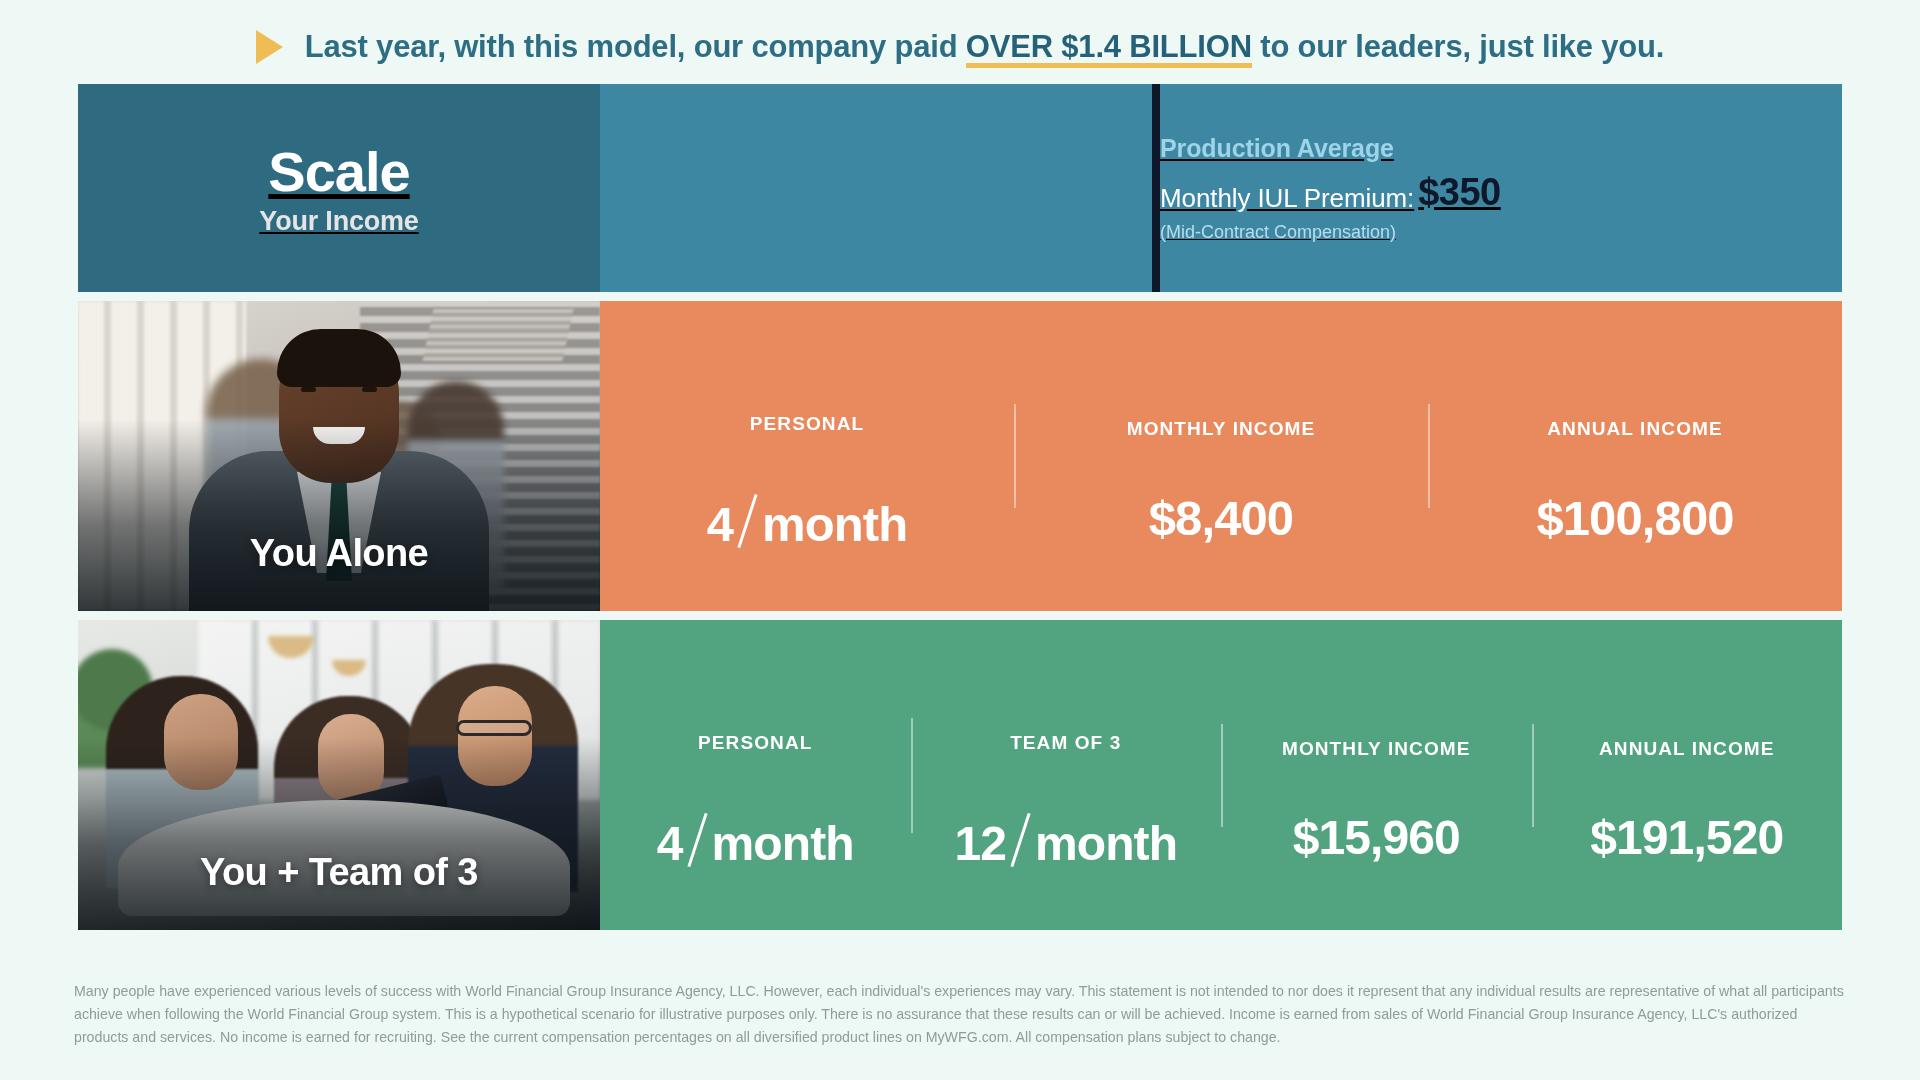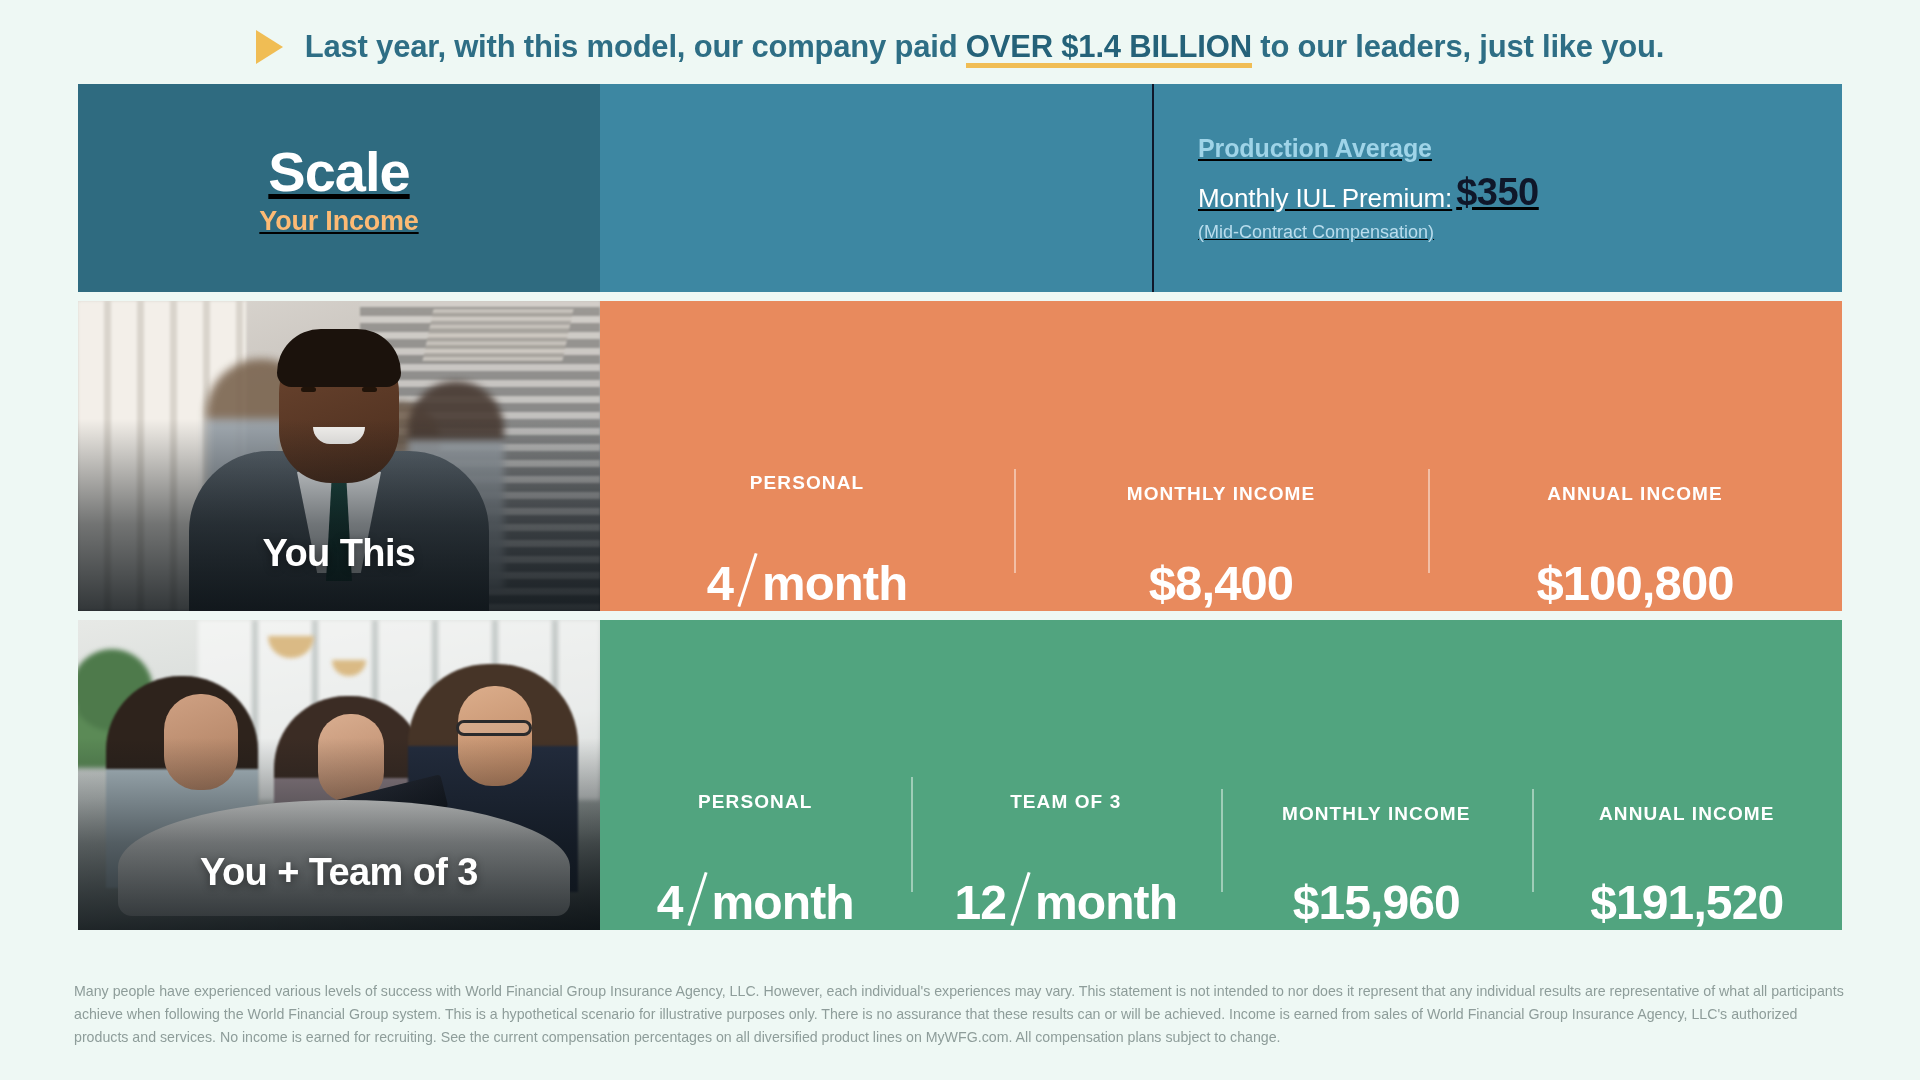--- a/index.html
+++ b/index.html
@@ -87,32 +87,31 @@
   .scale-word {
     font-size: 56px;
     font-weight: 800;
     color: #ffffff;
     letter-spacing: -1px;
     line-height: 1.02;
   }
   .scale-sub {
     font-size: 27px;
     font-weight: 700;
-    color: #fdba74;
+    color: #e5e5e5;
     letter-spacing: -0.2px;
     margin-top: 5px;
   }
   .head-mid { flex: 1 1 auto; }
   .head-right {
     flex: 0 0 690px;
-    border-left: 2px solid #0f172a;
+    border-left: 8px solid #0f172a;
     display: flex;
     flex-direction: column;
     justify-content: center;
-    padding-left: 44px;
   }
   .prod-avg {
     font-size: 25px;
     font-weight: 800;
     color: #9fd4e8;
     letter-spacing: -0.1px;
     margin-bottom: 8px;
   }
   .prem-line {
     display: flex;
@@ -312,21 +311,21 @@
   .pb-tablet {
     position: absolute; left: 250px; bottom: 108px; width: 118px; height: 34px;
     background: linear-gradient(160deg,#2a2f3a,#141820);
     transform: rotate(-14deg); border-radius: 4px;
   }
 
   
   .stats {
     flex: 1 1 auto;
     display: flex;
-    align-items: flex-end;
+    align-items: center;
   }
   .stat {
     flex: 1 1 0;
     position: relative;
     display: flex;
     flex-direction: column;
     align-items: center;
     padding-top: 52px;
   }
   .stat + .stat::before {
@@ -420,21 +419,21 @@
         <div class="pa-bg3"></div>
         <div class="pa-suit"></div>
         <div class="pa-shirt"></div>
         <div class="pa-tie"></div>
         <div class="pa-head"></div>
         <div class="pa-hair"></div>
         <div class="pa-eye l"></div>
         <div class="pa-eye r"></div>
         <div class="pa-smile"></div>
         <div class="photo-shade"></div>
-        <div class="photo-label">You This</div>
+        <div class="photo-label">You Alone</div>
       </div>
       <div class="stats">
 
         <div class="stat">
           <div class="stat-label">PERSONAL</div>
           <div class="stat-value">
             <span>4</span>
             <span class="slash"></span>
             <span class="stat-unit">month</span>
           </div>

